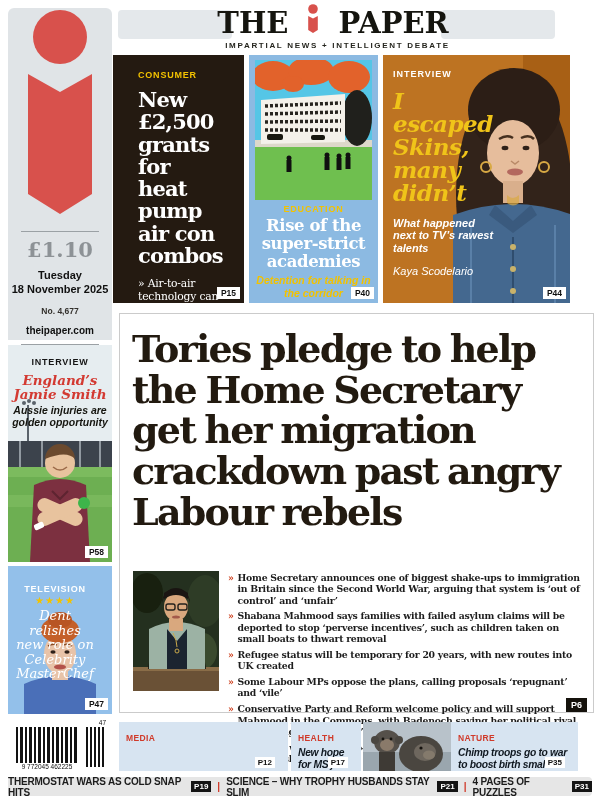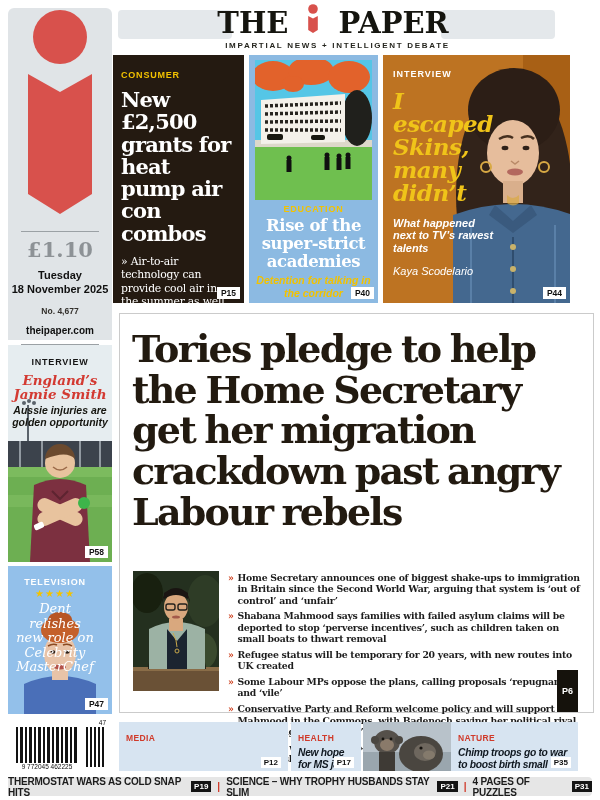--- a/index.html
+++ b/index.html
@@ -24,21 +24,21 @@
   .price{font-family:"DejaVu Serif",serif;font-weight:bold;font-size:21px;color:#8d9296;}
   .dateline{font-weight:bold;font-size:11px;color:#101010;margin-top:7px;line-height:1.25;}
   .issue{font-size:8.5px;font-weight:bold;color:#33302c;margin-top:9px;}
   .site{font-size:10px;font-weight:bold;color:#101010;margin-top:9px;}
 
   
   .kicker{font-size:9px;font-weight:bold;letter-spacing:0.8px;}
   .pbadge{position:absolute;right:4px;bottom:4px;background:#fff;color:#111;
       font-size:8.5px;font-weight:bold;padding:1px 4px;z-index:5;}
 
-  .t-consumer{left:113px;top:55px;width:131px;height:248px;background:#241a11;padding:9px 8px;
+  .t-consumer{left:113px;top:55px;width:131px;height:248px;background:#241a11;padding:9px 25px;
       box-sizing:border-box;}
   .t-consumer .kicker{color:#f2c200;}
   .t-consumer h2{font-family:"DejaVu Serif",serif;font-size:21px;line-height:1.06;color:#fff;
       margin:7px 0 0;letter-spacing:-0.8px;font-weight:bold;}
   .t-sub{margin-top:10px;font-family:"DejaVu Serif",serif;font-size:10.8px;line-height:1.25;
       color:#fff;letter-spacing:-0.2px;}
 
   .t-education{left:249px;top:55px;width:129px;height:248px;background:#8cbae2;text-align:center;
       box-sizing:border-box;padding-top:5px;}
   .t-education .kicker{color:#f2c200;display:block;margin-top:4px;}
@@ -58,51 +58,51 @@
 
   
   .sb1{left:8px;top:345px;width:104px;height:217px;overflow:hidden;text-align:center;background:#e6edf0;}
   .sb1 .txt{position:absolute;left:0;top:6px;width:104px;z-index:3;}
   .sb1 .kicker{color:#151515;}
   .sb1 h3{font-family:"DejaVu Serif",serif;font-style:italic;font-weight:bold;color:#d33a32;
       font-size:13.5px;line-height:1.05;margin:4px 0 0;}
   .sb1 .sub{font-weight:bold;font-style:italic;font-size:10.5px;line-height:1.1;color:#15150f;margin-top:4px;}
 
   .sb2{left:8px;top:566px;width:104px;height:148px;background:#93c0ea;overflow:hidden;text-align:center;}
-  .sb2 .txt{position:absolute;left:0;top:5px;width:94px;z-index:3;}
+  .sb2 .txt{position:absolute;left:0;top:12px;width:94px;z-index:3;}
   .sb2 .kicker{color:#fff;}
   .sb2 .stars{color:#f2c200;font-size:10px;letter-spacing:1px;line-height:1;}
   .sb2 h3{font-family:"DejaVu Serif",serif;font-style:italic;font-weight:normal;color:#fff;
       font-size:13px;line-height:1.12;margin:3px 6px 0;}
 
   
   .lead{left:119px;top:313px;width:475px;height:400px;background:#fff;border:1px solid #cbcbcb;
       box-sizing:border-box;}
   .lead h1{margin:15px 12px 0;font-family:"DejaVu Serif",serif;font-weight:bold;font-size:38px;
       line-height:1.07;letter-spacing:-1.8px;word-spacing:-2px;color:#221a10;}
   .lead-row{position:absolute;left:13px;right:7px;top:257px;display:flex;gap:9px;}
   .lead-photo{width:86px;height:120px;flex:none;}
   .bullets{flex:1;padding-top:1px;}
   .bullet{display:flex;gap:4px;font-family:"DejaVu Serif",serif;font-size:9.3px;font-weight:bold;
       line-height:1.22;color:#1d1d1d;margin-bottom:4.5px;letter-spacing:-0.25px;}
   .bmark{color:#cf4524;flex:none;}
-  .p6{position:absolute;right:15px;bottom:0;background:#15120c;color:#fff;font-size:9px;
-      font-weight:bold;padding:16px 5px;}
+  .p6{position:absolute;right:6px;bottom:0;background:#15120c;color:#fff;font-size:9px;
+      font-weight:bold;padding:2px 5px;}
 
   
   .strip-cell{position:absolute;top:722px;height:49px;background:#d7e4f1;box-sizing:border-box;
       padding:5px 7px;}
   .c-media{left:119px;width:169px;}
   .c-health{left:291px;width:70px;}
   .c-chimps{left:363px;width:88px;padding:0;background:#b8c2ca;overflow:hidden;}
   .c-nature{left:451px;width:127px;}
   .skicker{color:#d03a2a;font-weight:bold;font-size:8.5px;letter-spacing:0.4px;}
   .stext{font-weight:bold;font-style:italic;font-size:10.3px;line-height:1.12;color:#101820;
       margin-top:2px;letter-spacing:-0.3px;}
-  .sbadge{position:absolute;right:7px;bottom:3px;background:#fff;color:#111;font-weight:bold;
+  .sbadge{position:absolute;right:13px;bottom:3px;background:#fff;color:#111;font-weight:bold;
       font-size:8px;padding:1px 3px;}
 
   
   .barcode{left:8px;top:718px;width:104px;height:60px;background:#fff;}
   .bars-a{position:absolute;left:8px;top:9px;width:62px;height:40px;
       background:repeating-linear-gradient(90deg,#121212 0 2px,#fff 2px 4px,#121212 4px 7px,#fff 7px 9px);}
   .bars-b{position:absolute;left:78px;top:9px;width:20px;height:40px;
       background:repeating-linear-gradient(90deg,#121212 0 2px,#fff 2px 4px);}
   .bdigits{position:absolute;left:0;top:45px;width:78px;text-align:center;font-size:6.5px;
       color:#111;background:#fff;}

